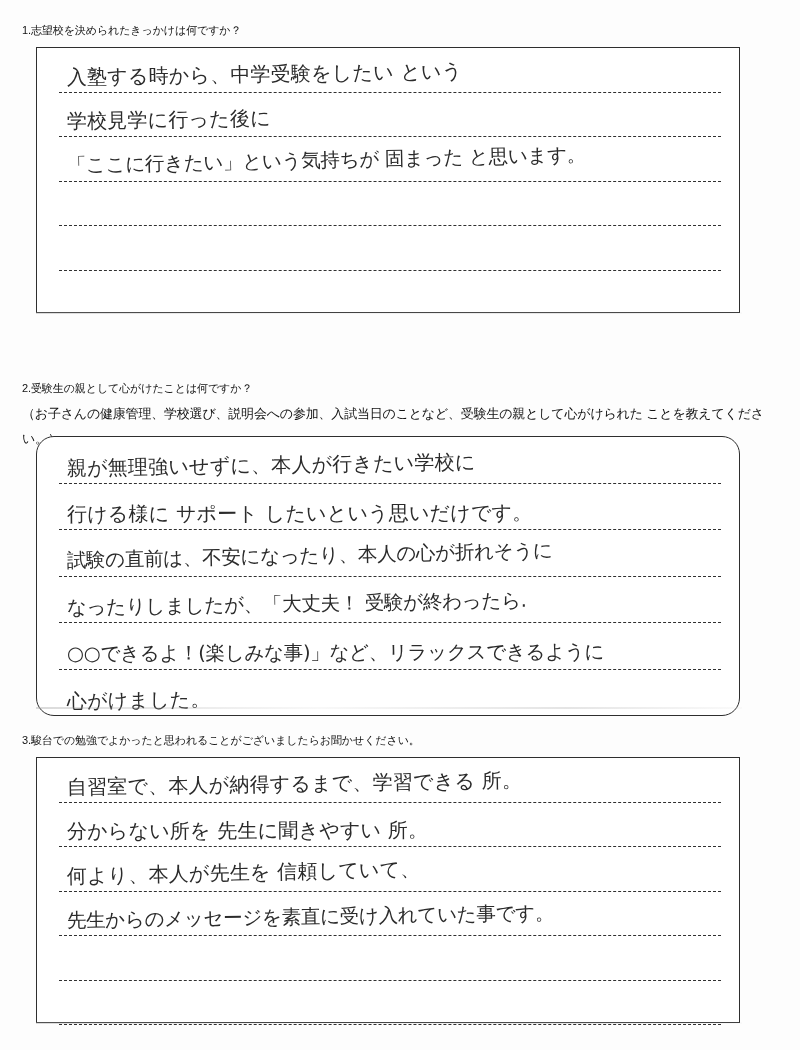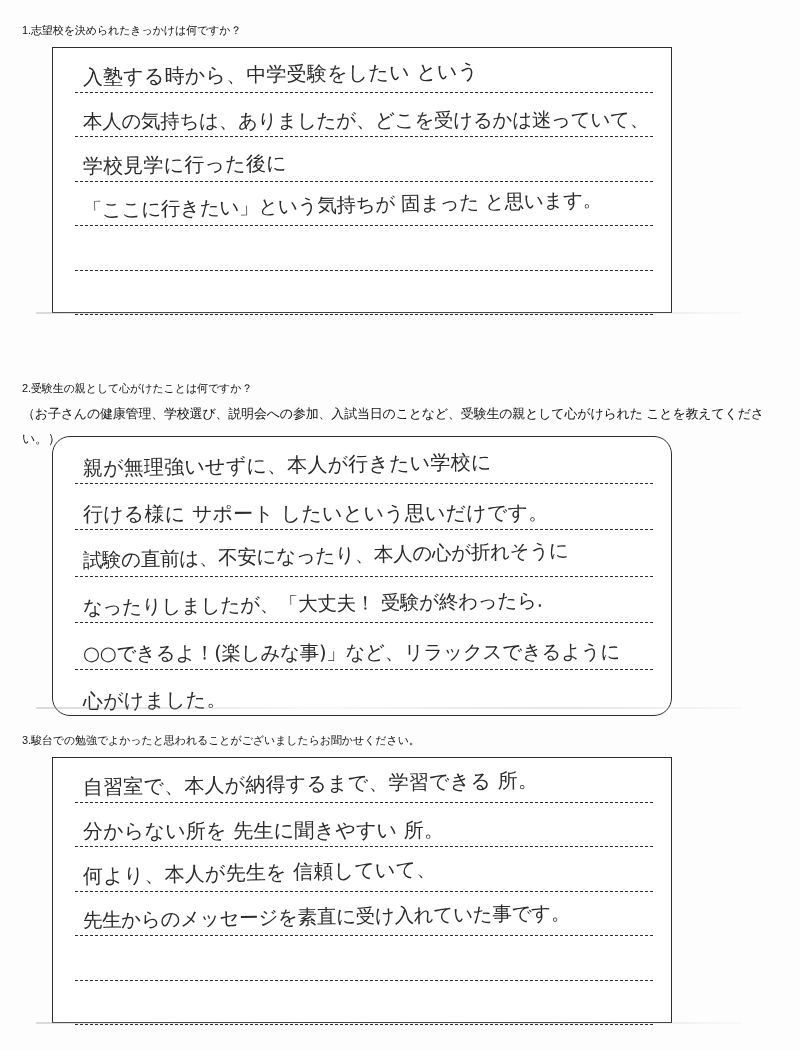--- a/index.html
+++ b/index.html
@@ -45,26 +45,25 @@
     line-height: 25px;
     color: #111111;
     padding-left: 22px;
     letter-spacing: -0.2px;
   }
 
   
   .answer-box {
     position: absolute;
     left: 36px;
-    width: 620px;
+    width: 704px;
     border: 1.4px solid #2e2e2e;
     background: #ffffff;
     box-sizing: border-box;
     overflow: visible;
-    margin-left: 16px;
   }
 
   .lines {
     position: relative;
     width: 100%;
     height: 100%;
   }
 
   .line-row {
     position: relative;
@@ -121,23 +120,20 @@
   <div class="q-block" style="top:18px;">
     <div class="q-label">1.志望校を決められたきっかけは何ですか？</div>
   </div>
 
   <div class="answer-box" style="top:47px; height:266px;">
     <div class="lines">
       <div class="line-row">
         <span class="hw skew-a tight">入塾する時から、中学受験をしたい という</span>
       </div>
       <div class="line-row">
-        <span class="hw skew-b tighter">本人の気持ちは、ありましたが、どこを受けるかは迷っていて、</span>
-      </div>
-      <div class="line-row">
         <span class="hw skew-a tight">学校見学に行った後に</span>
       </div>
       <div class="line-row">
         <span class="hw skew-c tighter">「ここに行きたい」という気持ちが 固まった と思います。</span>
       </div>
       <div class="line-row">
         <span class="hw"></span>
       </div>
       <div class="line-row">
         <span class="hw"></span>

